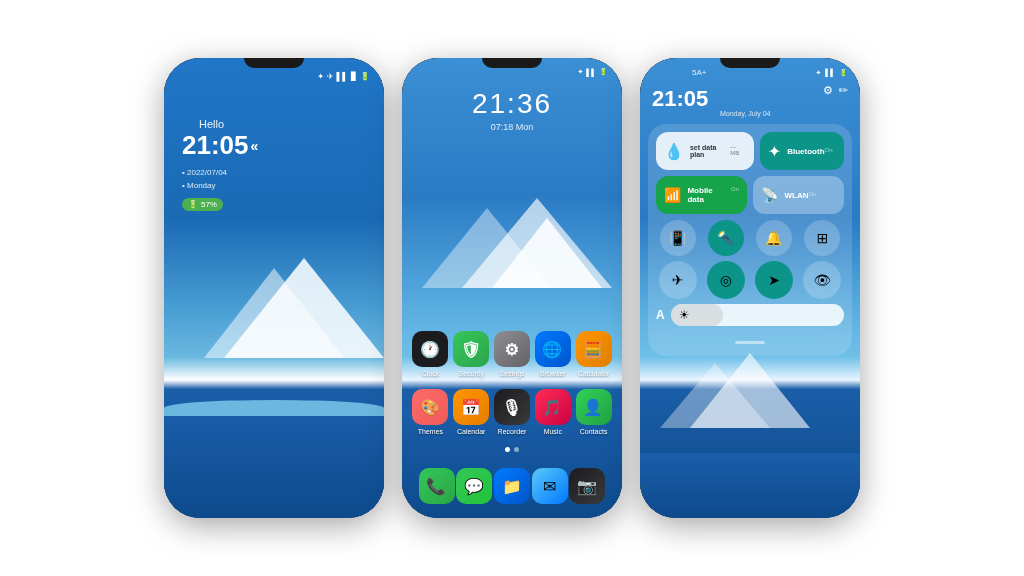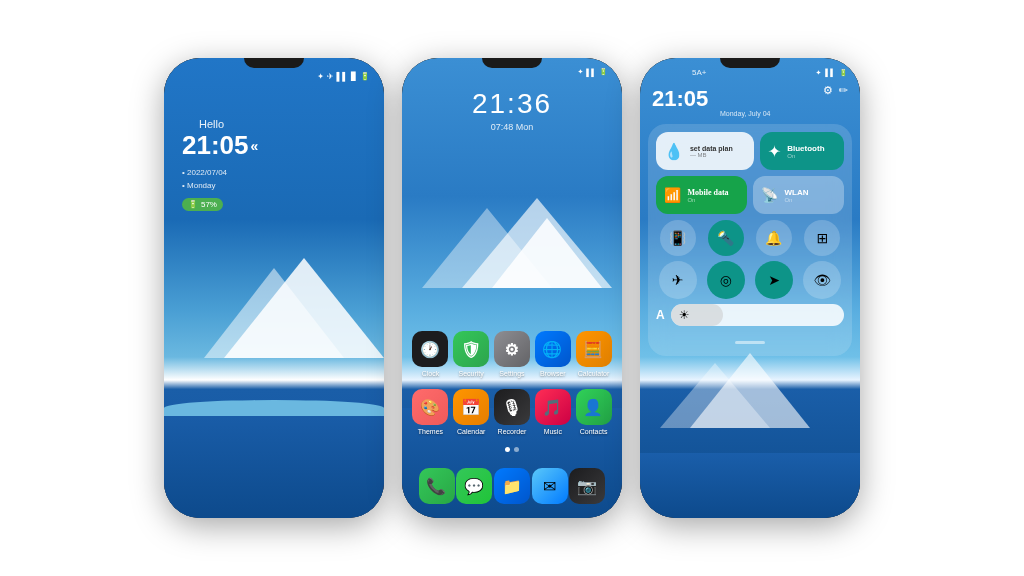--- a/index.html
+++ b/index.html
@@ -220,21 +220,21 @@
       min-height: 38px;
       display: flex; align-items: center; gap: 6px;
       position: relative;
     }
     .cc-tile-white { background: rgba(255,255,255,0.85); }
     .cc-tile-teal { background: #0d9488; }
     .cc-tile-green { background: #16a34a; }
     .cc-tile-light { background: rgba(255,255,255,0.3); }
     .cc-tile-text { font-size: 8px; font-weight: 600; }
     .cc-tile-sub { font-size: 6px; opacity: 0.7; }
-    .cc-tile-content { display: flex; flex-direction: column; justify-content: center; }
+    .cc-tile-content { display: flex; flex-direction: row; justify-content: center; }
 
     .cc-small-row { display: flex; gap: 5px; margin-bottom: 5px; justify-content: space-around; }
     .cc-small-tile {
       width: 36px; height: 36px; border-radius: 50%;
       background: rgba(255,255,255,0.2);
       display: flex; align-items: center; justify-content: center;
       font-size: 14px;
     }
     .cc-small-tile.active { background: #0d9488; }
 
@@ -364,21 +364,21 @@
     <div class="phone2-bg">
 
       <div class="phone2-topbar">
         <span class="status-icon" style="color:white;font-size:7px;">✦</span>
         <span class="status-icon" style="color:white;font-size:7px;">▌▌</span>
         <span class="status-icon" style="color:white;font-size:7px;">🔋</span>
       </div>
 
       <div style="position:absolute;top:30px;left:0;right:0;text-align:center;">
         <div class="p2-clock-big">21:36</div>
-        <div class="p2-date-small">07:48  Mon</div>
+        <div class="p2-date-small">07:18  Mon</div>
       </div>
 
       <div class="mountains2">
         <div class="mtn2-back"></div>
         <div class="mtn2-mid"></div>
         <div class="mtn2-front"></div>
       </div>
 
       <div class="water2"></div>
 
@@ -485,21 +485,21 @@
               <span class="cc-tile-text" style="color:white;">Bluetooth</span>
               <span class="cc-tile-sub" style="color:rgba(255,255,255,0.8);">On</span>
             </div>
           </div>
         </div>
 
         <div class="cc-row">
           <div class="cc-tile cc-tile-green">
             <span style="font-size:14px;color:white;">📶</span>
             <div class="cc-tile-content">
-              <span class="cc-tile-text" style="color:white;font-family:Liberation Serif, serif;">Mobile data</span>
+              <span class="cc-tile-text" style="color:white;">Mobile data</span>
               <span class="cc-tile-sub" style="color:rgba(255,255,255,0.8);">On</span>
             </div>
           </div>
           <div class="cc-tile cc-tile-light">
             <span style="font-size:14px;color:white;">📡</span>
             <div class="cc-tile-content">
               <span class="cc-tile-text" style="color:white;">WLAN</span>
               <span class="cc-tile-sub" style="color:rgba(255,255,255,0.7);">On</span>
             </div>
           </div>

